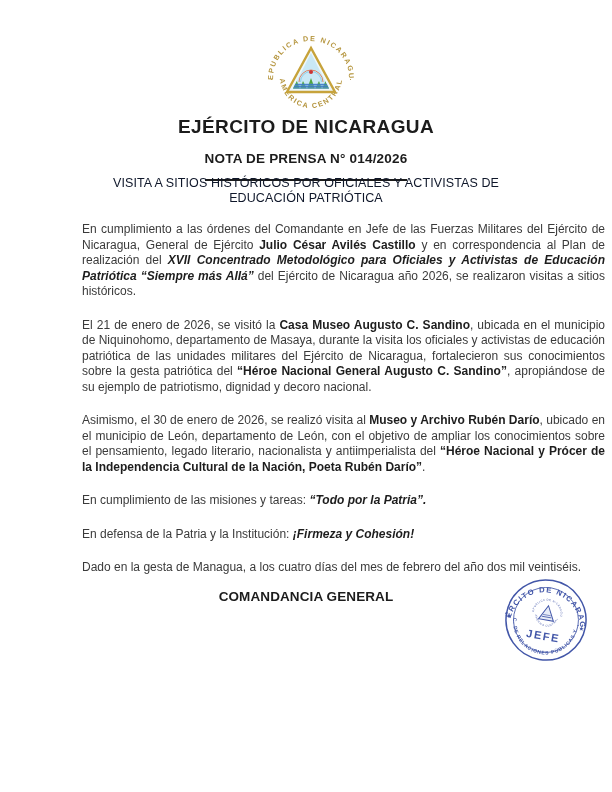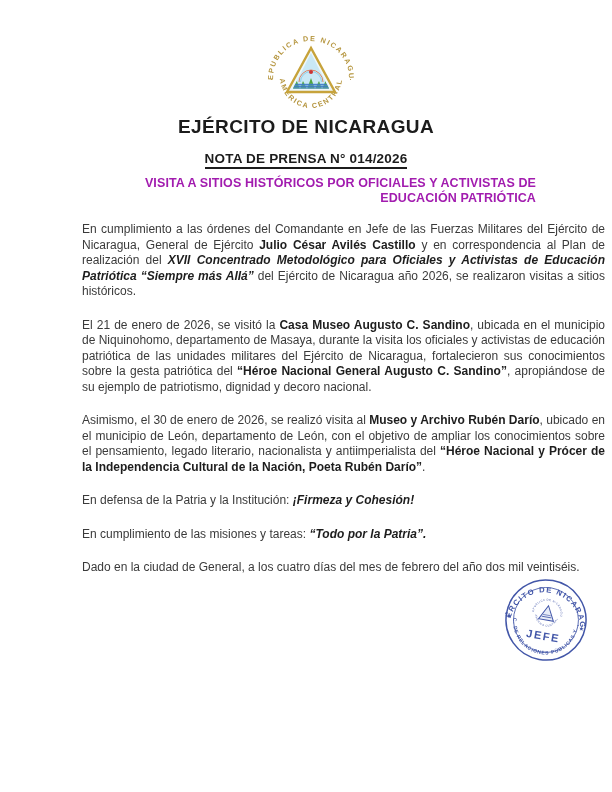--- a/index.html
+++ b/index.html
@@ -16,25 +16,25 @@
   .doc-title{
     position:absolute;top:116px;left:0;width:100%;
     text-align:center;font-size:19px;font-weight:700;color:#1c1c1c;
     letter-spacing:.4px;
   }
   .press-note{
     position:absolute;top:149px;left:0;width:100%;text-align:center;
   }
   .press-note span{
     display:inline-block;font-size:13.5px;font-weight:700;color:#1c1c1c;
-    border-bottom:2px solid #1c1c1c;padding-bottom:1px;letter-spacing:.2px;text-align:right;
+    border-bottom:2px solid #1c1c1c;padding-bottom:13px;letter-spacing:.2px;text-align:right;
   }
   .doc-heading{
     position:absolute;top:176px;left:76px;width:460px;
-    text-align:right;font-size:12.5px;font-weight:700;color:#a21caf;
+    text-align:center;font-size:12.5px;font-weight:400;color:#0f172a;
     line-height:14.5px;letter-spacing:.1px;
   }
   .content{
     position:absolute;top:222px;left:45px;width:523px;
     font-size:12px;line-height:15.5px;text-align:justify;margin-left:37px;
   }
   .content p{margin:0 0 18px 0;}
   .content p:last-child{margin-bottom:0;}
   .content .b{font-weight:700;color:#1d1d1d;}
   .content .bi{font-weight:700;font-style:italic;color:#1d1d1d;}
@@ -87,26 +87,27 @@
   <div class="press-note">
     <span>NOTA DE PRENSA N° 014/2026</span>
   </div>
 
   <div class="doc-heading">VISITA A SITIOS HISTÓRICOS POR OFICIALES Y ACTIVISTAS DE EDUCACIÓN PATRIÓTICA</div>
 
   <div class="content">
     <p><span>En cumplimiento a las órdenes del Comandante en Jefe de las Fuerzas Militares del Ejército de Nicaragua, General de Ejército </span><span class="b">Julio César Avilés Castillo</span><span> y en correspondencia al Plan de realización del </span><span class="bi">XVII Concentrado Metodológico para Oficiales y Activistas de Educación Patriótica “Siempre más Allá”</span><span> del Ejército de Nicaragua año 2026, se realizaron visitas a sitios históricos.</span></p>
     <p><span>El 21 de enero de 2026, se visitó la </span><span class="b">Casa Museo Augusto C. Sandino</span><span>, ubicada en el municipio de Niquinohomo, departamento de Masaya, durante la visita los oficiales y activistas de educación patriótica de las unidades militares del Ejército de Nicaragua, fortalecieron sus conocimientos sobre la gesta patriótica del </span><span class="b">“Héroe Nacional General Augusto C. Sandino”</span><span>, apropiándose de su ejemplo de patriotismo, dignidad y decoro nacional.</span></p>
     <p><span>Asimismo, el 30 de enero de 2026, se realizó visita al </span><span class="b">Museo y Archivo Rubén Darío</span><span>, ubicado en el municipio de León, departamento de León, con el objetivo de ampliar los conocimientos sobre el pensamiento, legado literario, nacionalista y antiimperialista del </span><span class="b">“Héroe Nacional y Prócer de la Independencia Cultural de la Nación, Poeta Rubén Darío”</span><span>.</span></p>
+    <p><span>En cumplimiento de las misiones y tareas: </span><span class="bi">“Todo por la Patria”.</span></p>
     <p><span>En defensa de la Patria y la Institución: </span><span class="bi">¡Firmeza y Cohesión!</span></p>
-    <p><span>En cumplimiento de las misiones y tareas: </span><span class="bi">“Todo por la Patria”.</span></p>
-    <p><span>Dado en la ciudad de General, a los cuatro días del mes de febrero del año dos mil veintiséis.</span></p>
+    <p><span>Dado en la gesta de Managua, a los cuatro días del mes de febrero del año dos mil veintiséis.</span></p>
   </div>
 
   <div class="signature">
+    <div>COMANDANCIA GENERAL</div>
   </div>
 
   <svg class="stamp" viewBox="0 0 84 84" aria-hidden="true">
     <defs>
       <path id="st-top" d="M 7,44 A 35.5,35.5 0 0 1 77,44"></path>
       <path id="st-bottom" d="M 9.5,44 A 32.5,32.5 0 0 0 74.5,44"></path>
       <path id="st-in-top" d="M 28.5,36 A 13.5,13.5 0 0 1 55.5,36"></path>
       <path id="st-in-bottom" d="M 30.5,37 A 11.5,11.5 0 0 0 53.5,37"></path>
     </defs>
     <g transform="rotate(10 42 42)" stroke-linecap="round">

